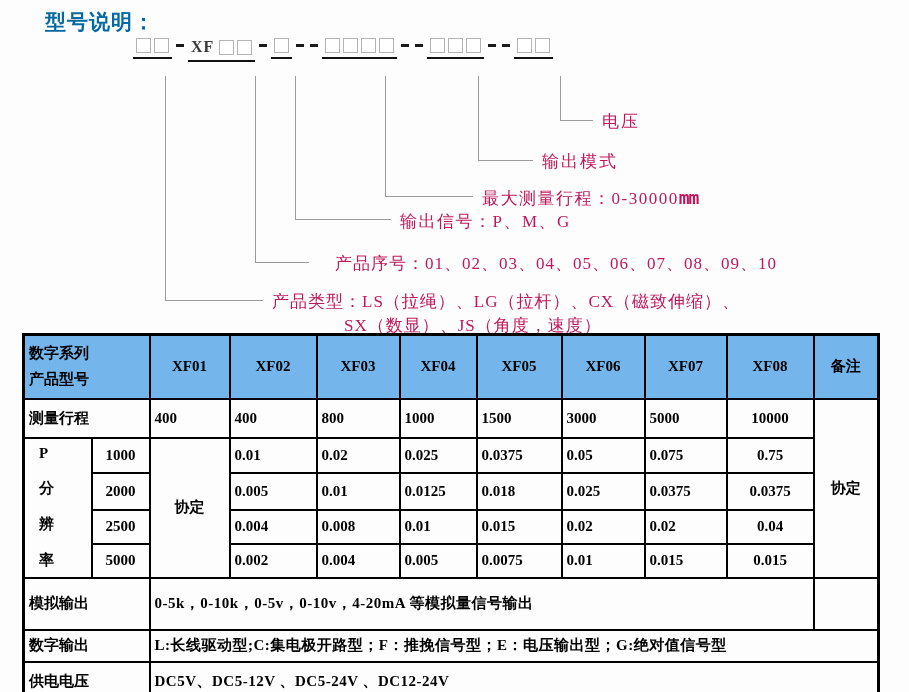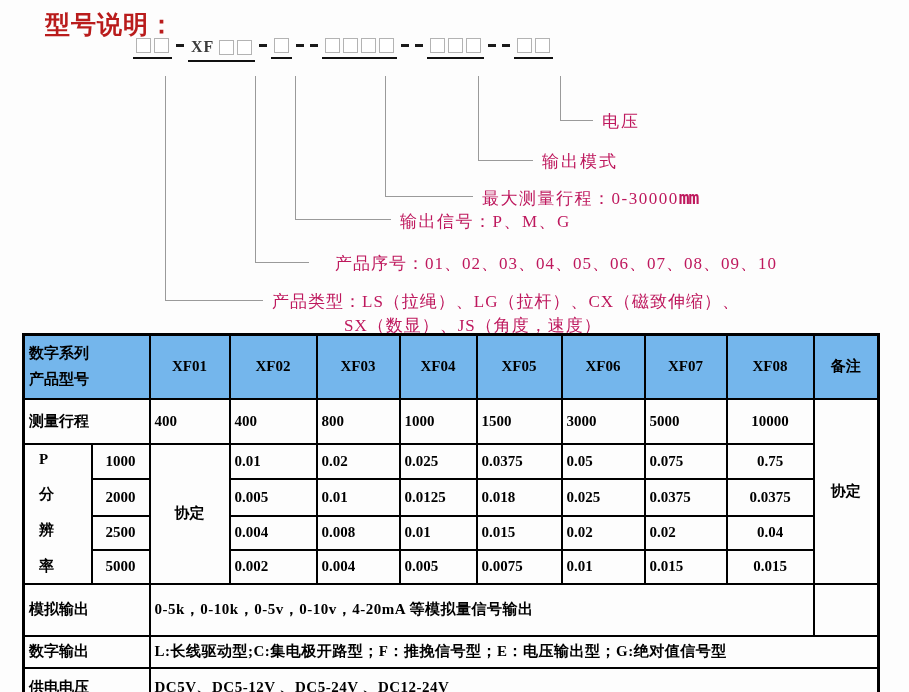--- a/index.html
+++ b/index.html
@@ -6,21 +6,21 @@
   body{
     width:909px;height:692px;background:#fdfdfd;position:relative;overflow:hidden;
     font-family:"Liberation Serif","DejaVu Serif",serif;color:#222;
   }
   .stage{position:absolute;inset:0;}
 
   
   .doc-title{
     position:absolute;left:45px;top:8px;
     font-family:"Liberation Sans","DejaVu Sans",sans-serif;
-    font-weight:bold;font-size:25px;color:#b91c1c;letter-spacing:1px;
+    font-weight:bold;font-size:21px;color:#0369a1;letter-spacing:1px;
   }
 
   
   .format-line{
     position:absolute;left:133px;top:37px;height:24px;
     display:flex;align-items:flex-start;text-align:center;
   }
   .fgroup{
     display:flex;align-items:center;gap:3px;
     padding:1px 3px 4px 3px;border-bottom:2px solid #111;
@@ -165,21 +165,21 @@
       <td class="hdr model">XF01</td>
       <td class="hdr model">XF02</td>
       <td class="hdr model">XF03</td>
       <td class="hdr model">XF04</td>
       <td class="hdr model">XF05</td>
       <td class="hdr model">XF06</td>
       <td class="hdr model">XF07</td>
       <td class="hdr model">XF08</td>
       <td class="hdr model">备注</td>
     </tr>
-    <tr style="height:45px">
+    <tr style="height:39px">
       <td colspan="2" class="lbl">测量行程</td>
       <td class="val">400</td>
       <td class="val">400</td>
       <td class="val">800</td>
       <td class="val">1000</td>
       <td class="val">1500</td>
       <td class="val">3000</td>
       <td class="val">5000</td>
       <td class="val-c">10000</td>
       <td class="merge-c" rowspan="5">协定</td>

